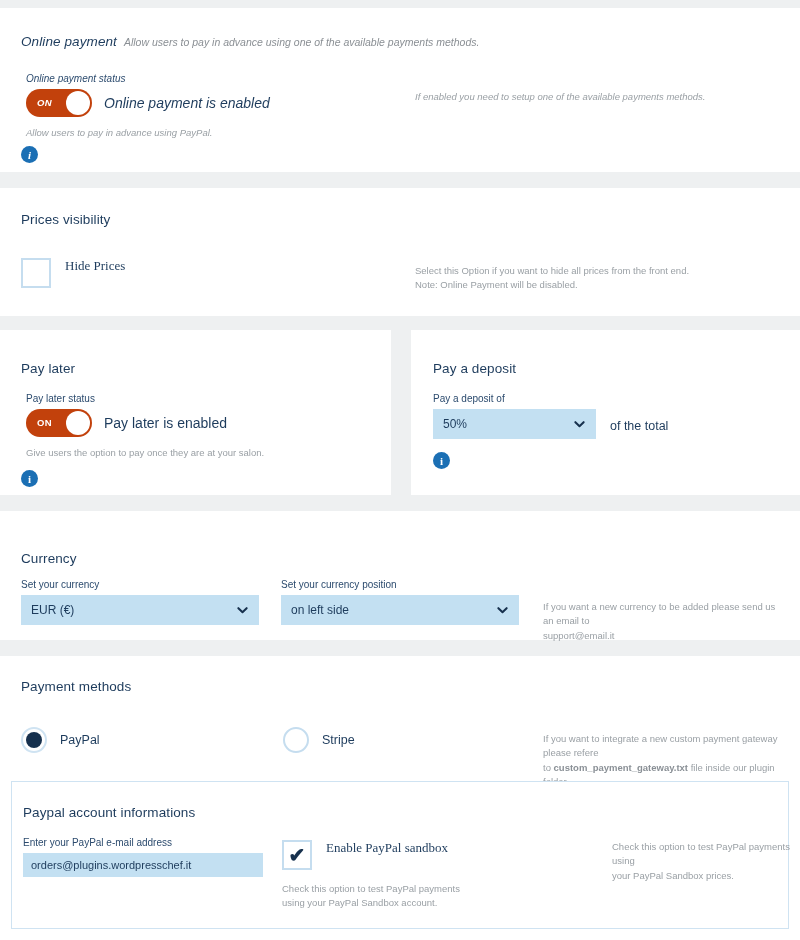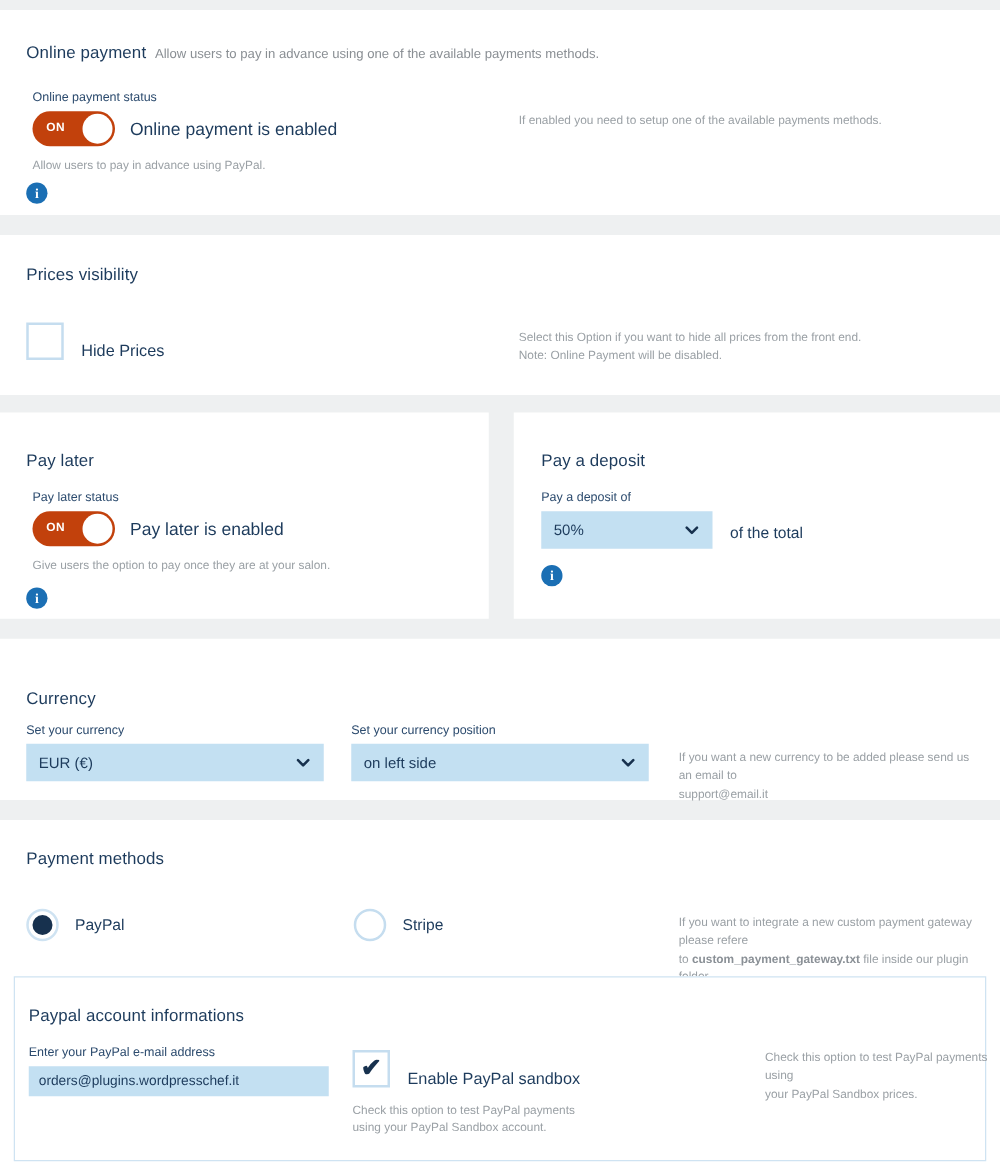--- a/index.html
+++ b/index.html
@@ -102,21 +102,21 @@
     align-items: center;
     justify-content: center;
     cursor: pointer;
   }
   .checkbox .tick {
     color: #17314e;
     font-size: 20px;
     line-height: 1;
     font-weight: bold;
   }
-  .cb-row { display: flex; align-items: flex-end; }
+  .cb-row { display: flex; align-items: flex-start; font-family: Liberation Serif, serif; }
   .cb-label {
     font-size: 13px;
     color: #1d3b5c;
     margin-left: 14px;
   }
 
   
   .select {
     background: #c3e0f2;
     height: 30px;
@@ -174,21 +174,21 @@
   .subpanel {
     border: 1px solid #cfe3f2;
     background: #ffffff;
   }
 </style>
 </head>
 <body>
 
 <div class="page">
 
-  <div class="panel" style="left:0; top:8px; width:800px; height:164px;">
+  <div class="panel" style="left:0; top:8px; width:800px; height:164px;font-style:italic;">
     <div style="position:absolute; left:21px; top:26px; display:flex; align-items:baseline;">
       <span class="panel-title">Online payment</span>
       <span class="inline-desc">Allow users to pay in advance using one of the available payments methods.</span>
     </div>
 
     <div style="position:absolute; left:26px; top:65px;">
       <div class="field-label">Online payment status</div>
       <div class="toggle-row">
         <div class="toggle">
           <span class="on-text">ON</span>
@@ -240,21 +240,21 @@
       <div class="info-icon">i</div>
     </div>
   </div>
 
   <div class="panel" style="left:411px; top:330px; width:389px; height:165px;">
     <div class="panel-title" style="position:absolute; left:22px; top:31px;">Pay a deposit</div>
 
     <div style="position:absolute; left:22px; top:63px; display:flex; align-items:flex-end;">
       <div>
         <div class="field-label">Pay a deposit of</div>
-        <div class="select" style="width:137px;">
+        <div class="select" style="width:163px;">
           <span class="value">50%</span>
           <span class="chev">
             <svg width="11" height="11" viewBox="0 0 12 12">
                 <path d="M1.5 4 L6 8.5 L10.5 4" fill="none" stroke="#17314e" stroke-width="2.2" stroke-linecap="round" stroke-linejoin="round"></path>
               </svg>
           </span>
         </div>
       </div>
       <span style="font-size:12.5px; color:#1d3b5c; margin-left:14px; padding-bottom:6px;">of the total</span>
     </div>

